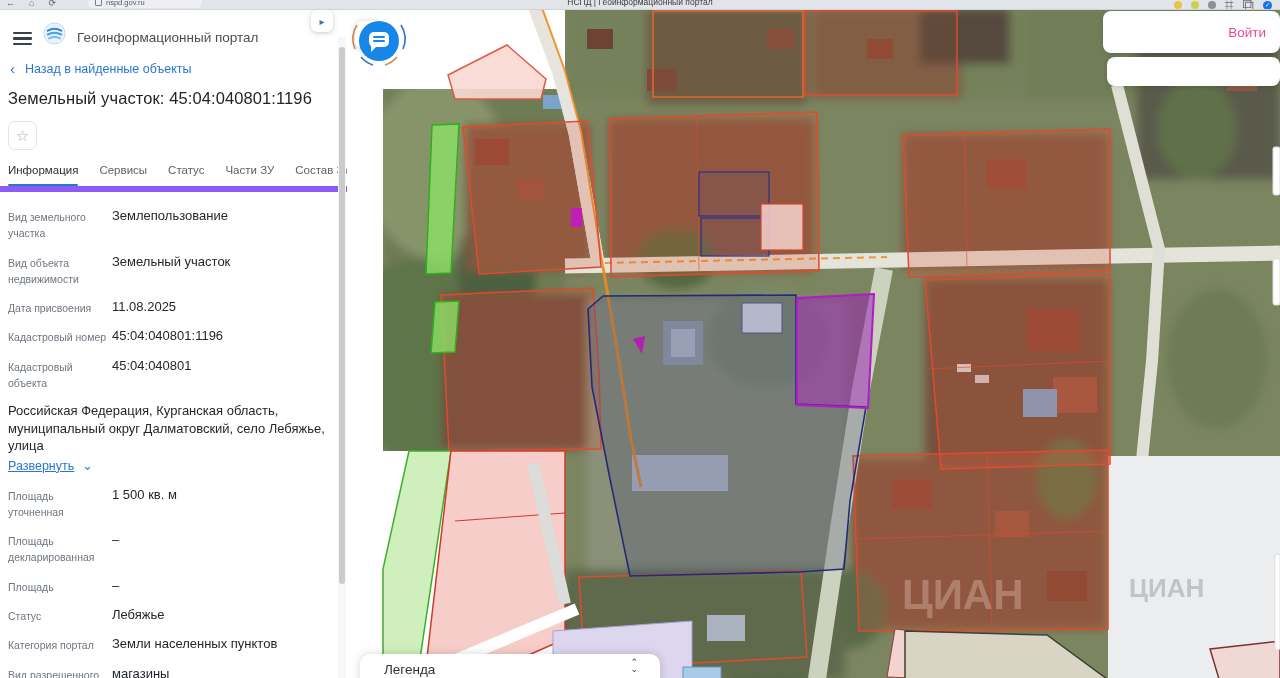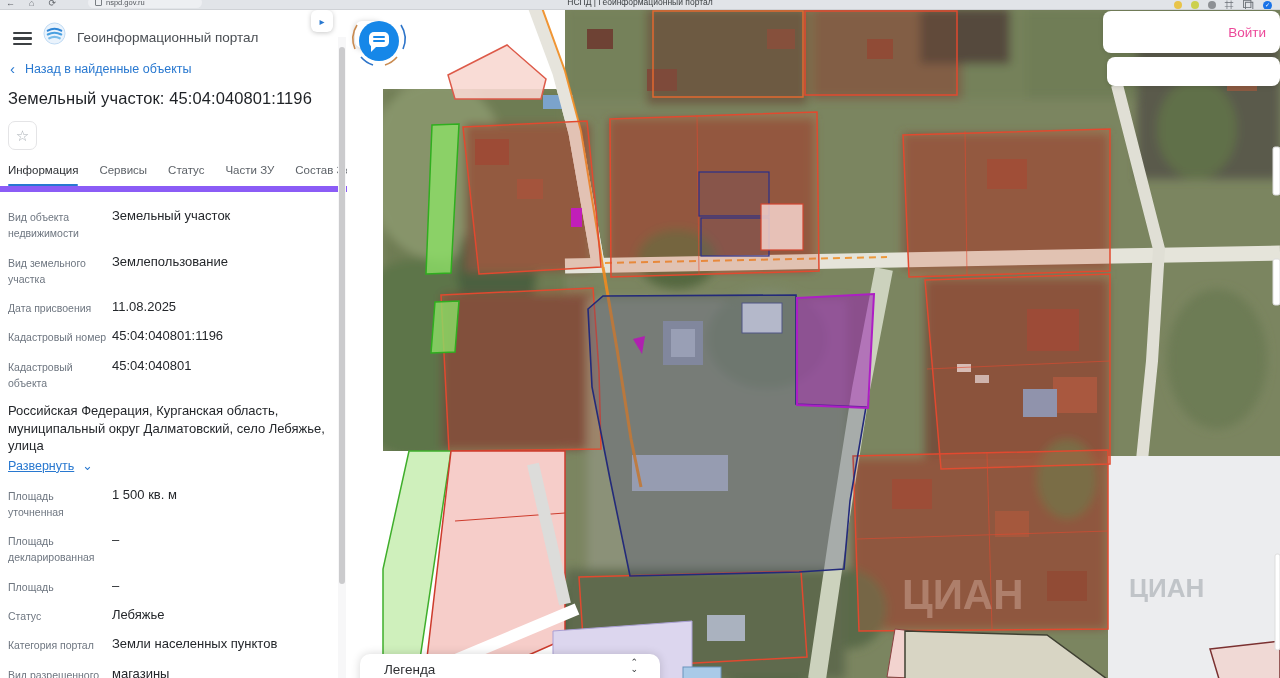--- a/index.html
+++ b/index.html
@@ -131,26 +131,26 @@
     <div class="tab">Статус</div>
     <div class="tab">Части ЗУ</div>
     <div class="tab">Состав ЗУ</div>
   </div>
   <div class="tab-more">
     <span>▸</span>
   </div>
 
   <div class="fields">
     <div class="row">
+      <div class="lbl">Вид земельного участка</div>
+      <div class="val">Землепользование</div>
+    </div>
+    <div class="row">
       <div class="lbl">Вид объекта недвижимости</div>
       <div class="val">Земельный участок</div>
-    </div>
-    <div class="row">
-      <div class="lbl">Вид земельного участка</div>
-      <div class="val">Землепользование</div>
     </div>
     <div class="row">
       <div class="lbl">Дата присвоения</div>
       <div class="val">11.08.2025</div>
     </div>
     <div class="row">
       <div class="lbl">Кадастровый номер</div>
       <div class="val">45:04:040801:1196</div>
     </div>
     <div class="row">

